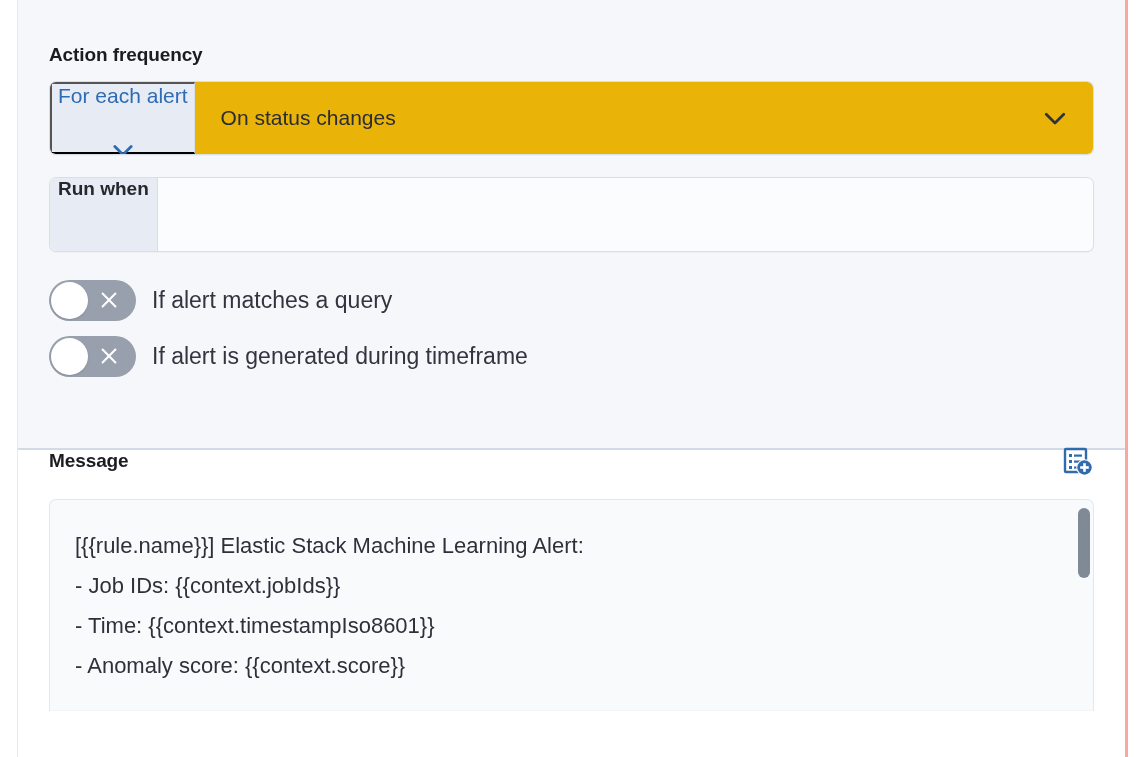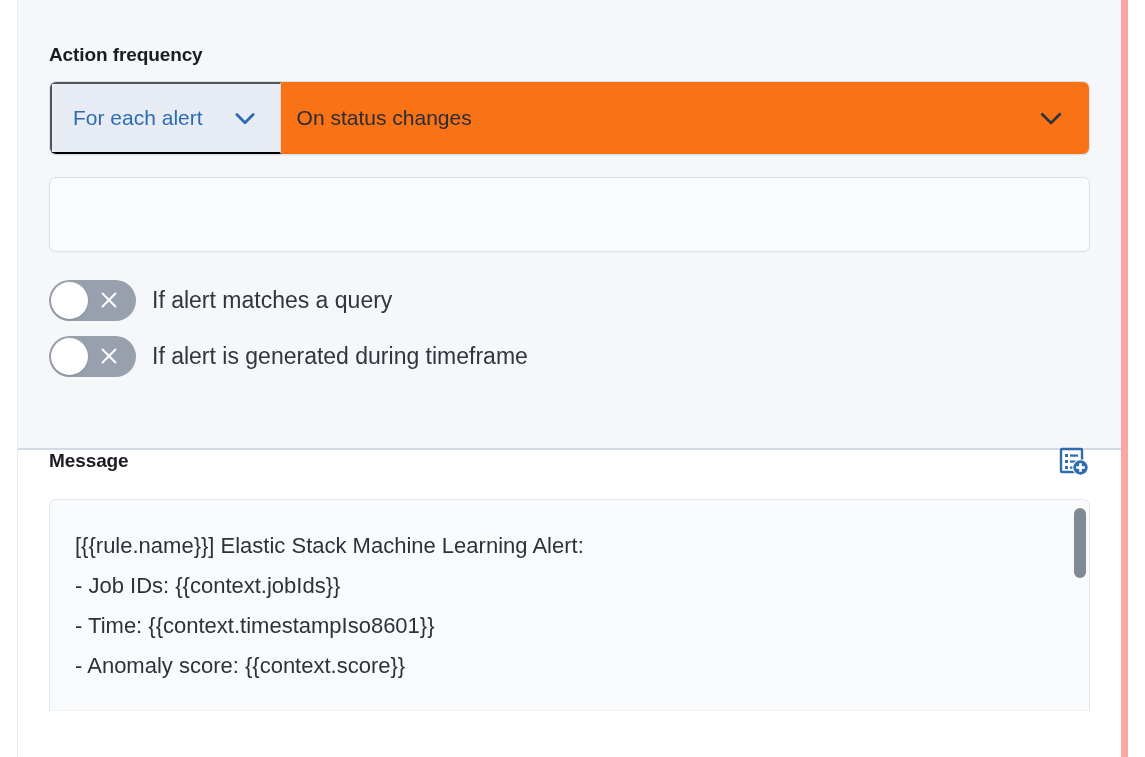--- a/index.html
+++ b/index.html
@@ -20,21 +20,21 @@
 
   
   .panel {
     position: absolute;
     left: 17px;
     top: 0;
     width: 1111px;
     height: 757px;
     background: #ffffff;
     border-left: 1px solid #e8eaee;
-    border-right: 7px solid #fca5a5;
+    border-right: 3px solid #fca5a5;
     overflow: hidden;
   }
 
   
   .freq-section {
     position: relative;
     background: #f6f7fa;
     padding: 0 31px;
     height: 450px;
     border-bottom: 2px solid #d3dae6;
@@ -60,43 +60,44 @@
     height: 74px;
     box-shadow: 0 1px 0 rgba(20,30,60,0.03);
   }
   .field-row.second { height: 75px; margin-top: 22px; }
 
   .prepend {
     display: flex;
     align-items: center;
     gap: 28px;
     background: #e7ebf3;
-    padding: 0 21px;
+    padding: 0 6px;
     border-right: 1px solid #d9dfe9;
     white-space: nowrap;
+    flex-direction: column;
   }
   .prepend-label-blue {
     font-size: 21px;
     color: #2d6cb5;
     font-weight: 400;
   }
   .prepend-label-bold {
     font-size: 19px;
     color: #25282f;
     font-weight: bold;
     padding: 0 2px;
   }
 
   .select-body {
     flex: 1;
     display: flex;
     align-items: center;
     justify-content: space-between;
-    padding: 0 23px 0 16px;
-    background: #f97316;
+    padding: 0 23px 0 26px;
+    background: #eab308;
   }
   .select-value {
     font-size: 21px;
     color: #2a2d34;
   }
 
   .chev {
     display: inline-block;
     line-height: 0;
   }
@@ -221,20 +222,23 @@
           <span class="select-value">On status changes</span>
           <span class="chev">
             <svg width="30" height="30" viewBox="0 0 24 24" fill="none" stroke="#2f333c" stroke-width="2.2" stroke-linecap="round" stroke-linejoin="round">
               <polyline points="5,9 12,16 19,9"></polyline>
             </svg>
           </span>
         </div>
       </div>
 
       <div class="field-row second">
+        <div class="prepend">
+          <span class="prepend-label-bold">Run when</span>
+        </div>
       </div>
 
       <div class="toggles">
 
         <div class="toggle-row">
           <div class="switch">
             <span class="knob"></span>
             <span class="xmark">
               <svg width="22" height="22" viewBox="0 0 24 24" fill="none" stroke="#ffffff" stroke-width="2.2" stroke-linecap="round">
                 <line x1="5" y1="5" x2="19" y2="19"></line>

